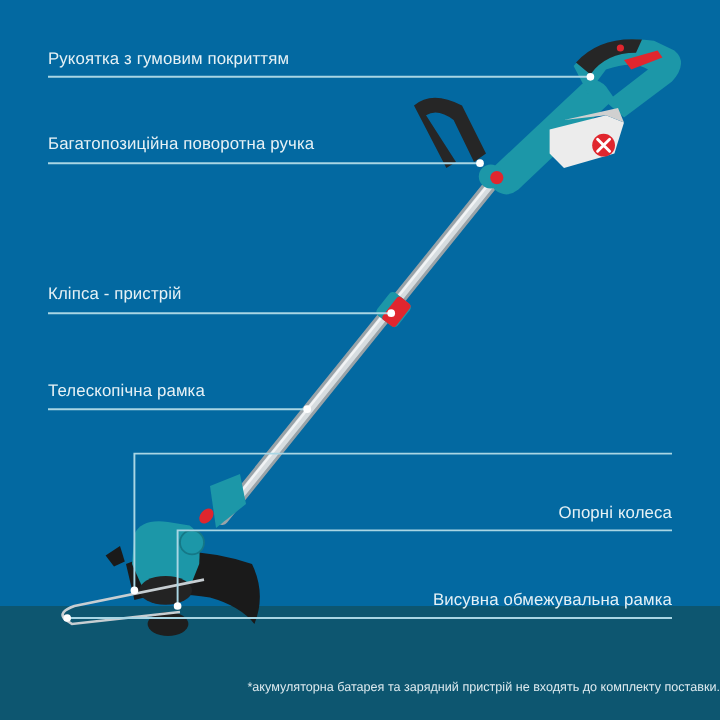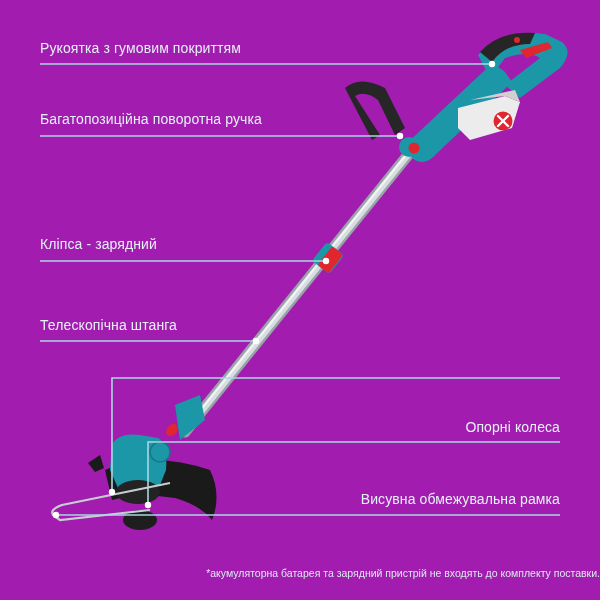--- a/index.html
+++ b/index.html
@@ -1,17 +1,17 @@
 <!DOCTYPE html>
 <html><head>
 <meta charset="utf-8">
 <style>
   html, body { margin:0; padding:0; }
   body { width:600px; height:600px; overflow:hidden; background:#0d5670; font-family:"Liberation Sans", sans-serif; }
-  .canvas { position:relative; width:600px; height:600px; background:#a21caf; }
+  .canvas { position:relative; width:600px; height:505px; background:#0369a1; }
   svg.art { position:absolute; left:0; top:0; }
   .label { position:absolute; color:#e6f1f5; font-size:14px; line-height:16px; white-space:nowrap; letter-spacing:0.1px; }
   .label.left { left:40px; }
   .label.right { right:40px; text-align:right; }
   .footnote { position:absolute; left:0; width:600px; top:567px; text-align:right; color:#dce9ee; font-size:10.5px; }
 </style>
 </head>
 <body>
 
 <div class="canvas">
@@ -86,19 +86,19 @@
       <circle cx="326" cy="261" r="3.2"></circle>
       <circle cx="256" cy="341" r="3.2"></circle>
       <circle cx="112" cy="492" r="3.2"></circle>
       <circle cx="148" cy="505" r="3.2"></circle>
       <circle cx="56" cy="515" r="3.2"></circle>
     </g>
   </svg>
 
   <div class="label left" style="top:40px;">Рукоятка з гумовим покриттям</div>
   <div class="label left" style="top:111px;">Багатопозиційна поворотна ручка</div>
-  <div class="label left" style="top:236px;">Кліпса - зарядний</div>
-  <div class="label left" style="top:317px;">Телескопічна штанга</div>
+  <div class="label left" style="top:236px;">Кліпса - пристрій</div>
+  <div class="label left" style="top:317px;">Телескопічна рамка</div>
   <div class="label right" style="top:491px;">Висувна обмежувальна рамка</div>
   <div class="label right" style="top:419px;">Опорні колеса</div>
 
   <div class="footnote">*акумуляторна батарея та зарядний пристрій не входять до комплекту поставки.</div>
 </div>
 
 </body></html>

